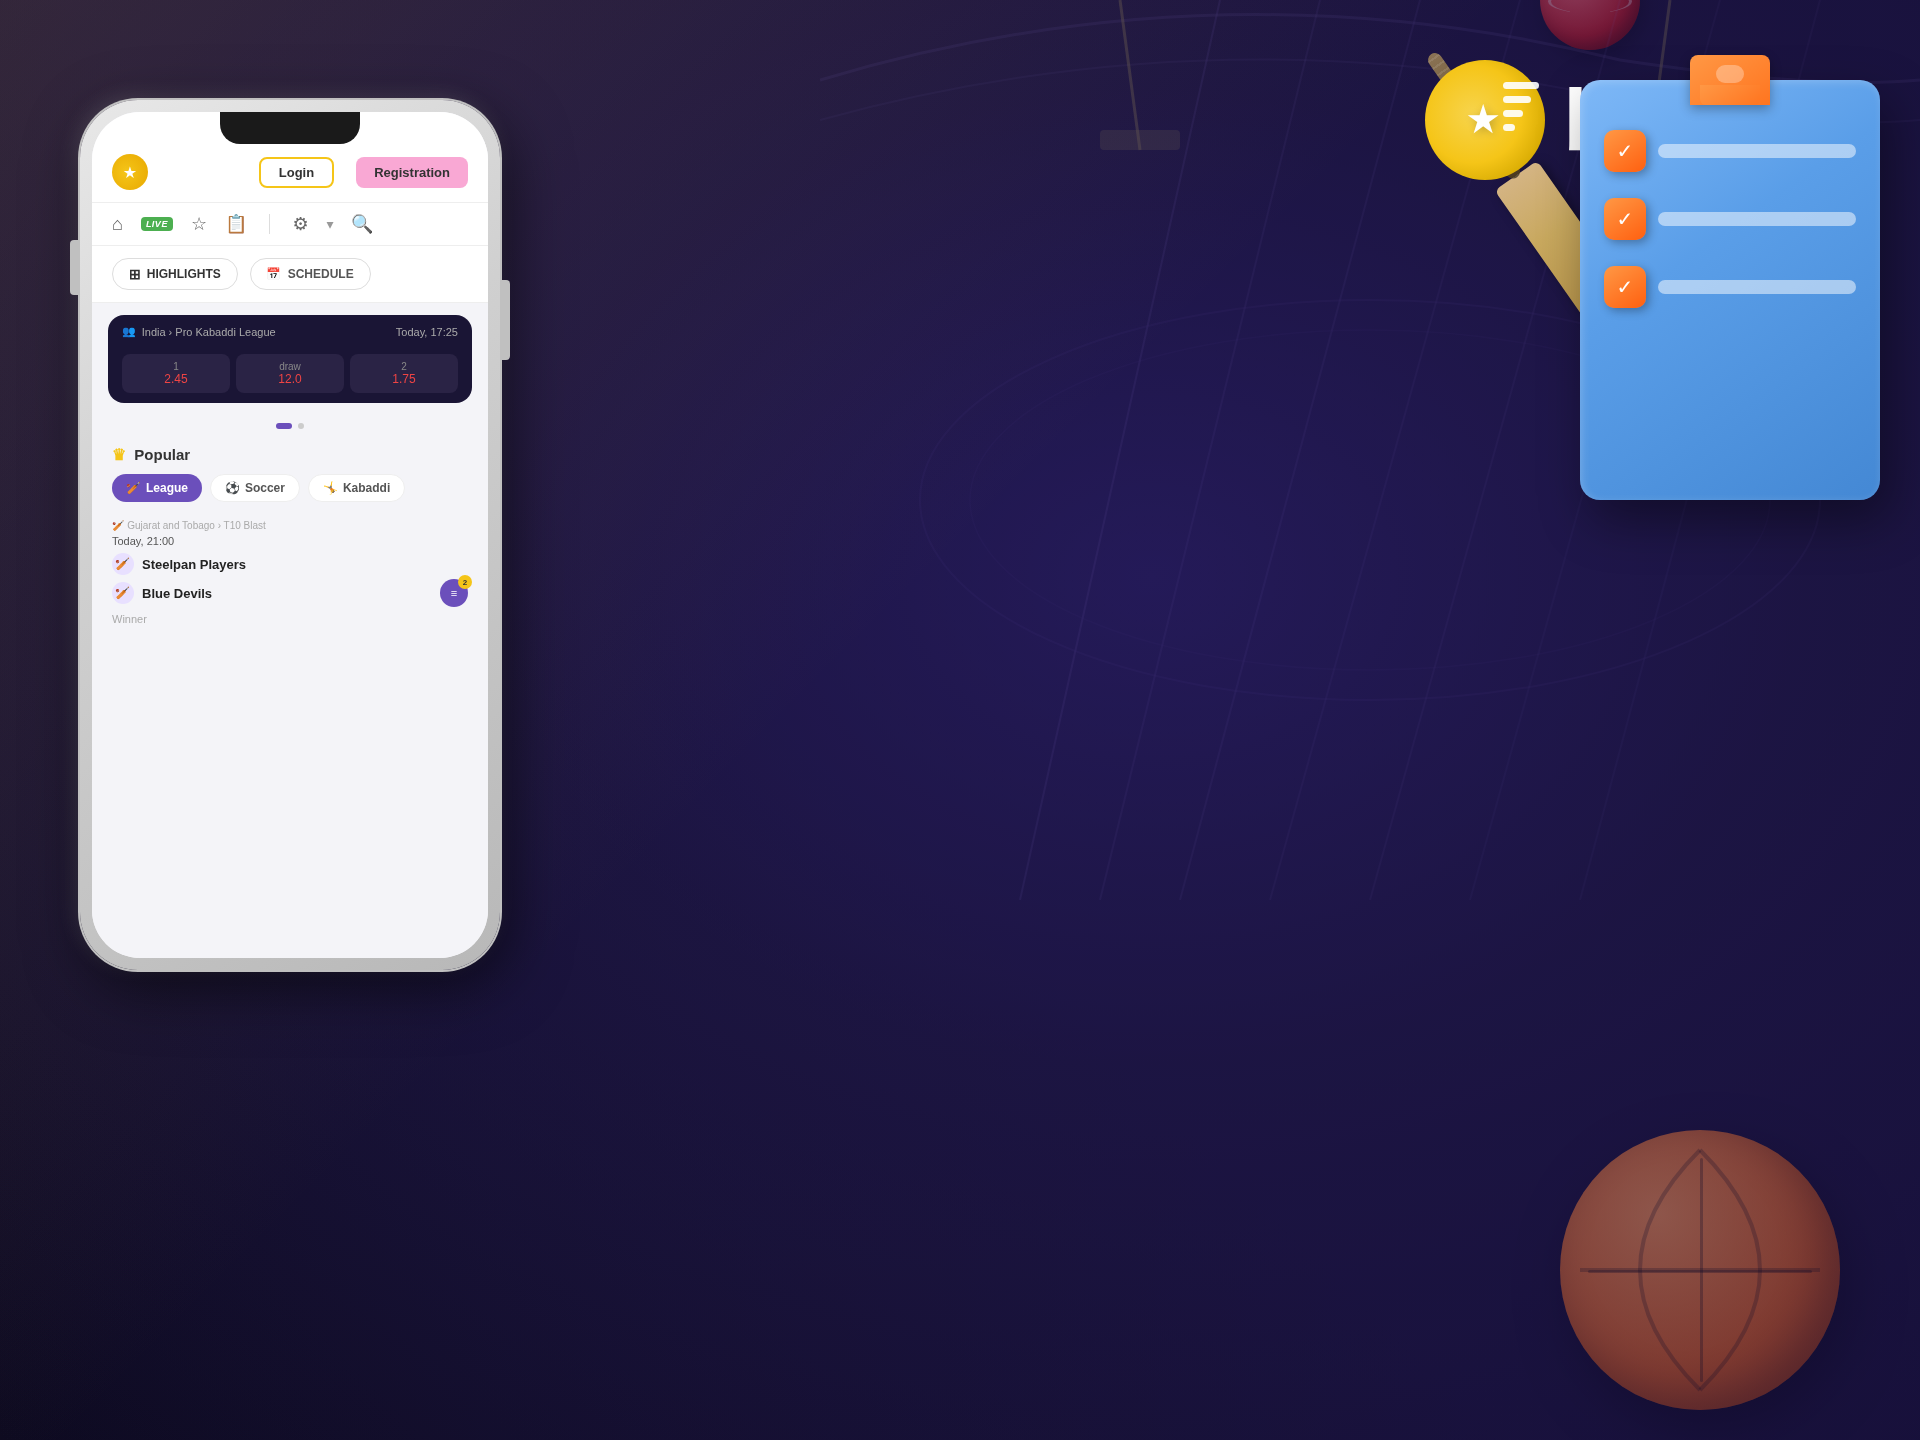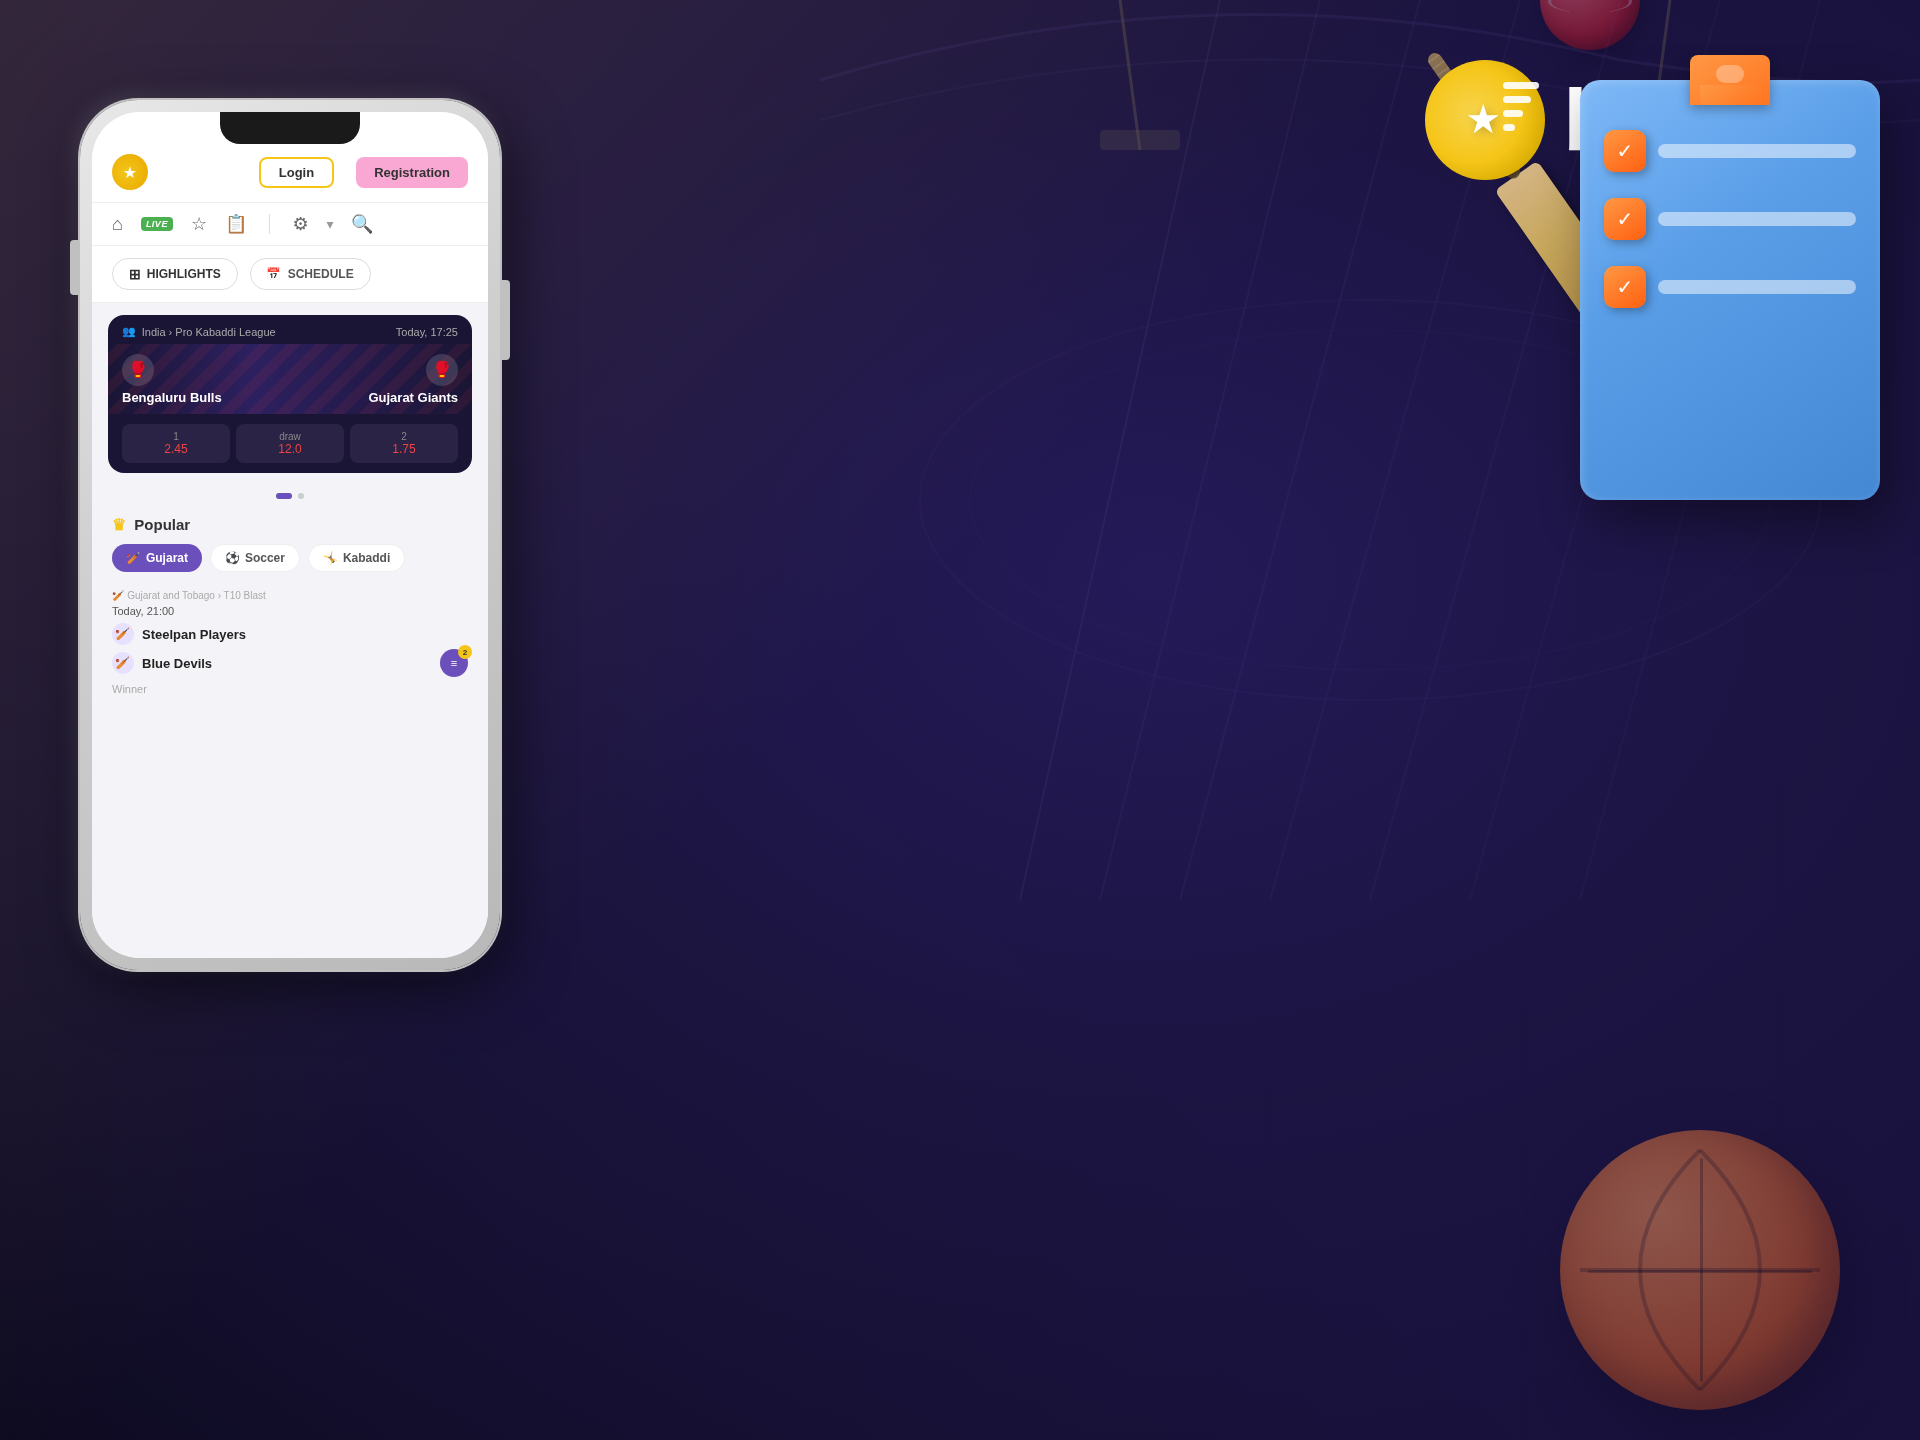--- a/index.html
+++ b/index.html
@@ -842,31 +842,20 @@
         </div>
 
         <div class="match-card">
           <div class="match-card-header">
             <div class="match-league">
               <span>👥</span>
               <span>India › Pro Kabaddi League</span>
             </div>
             <div class="match-time">Today, 17:25</div>
           </div>
-          <div class="match-card-body">
-            <div class="match-card-bg-lines"></div>
-            <div>
-              <div class="match-team-icon">🥊</div>
-              <div class="match-team">Bengaluru Bulls</div>
-            </div>
-            <div style="text-align:right;">
-              <div class="match-team-icon" style="margin-left:auto;">🥊</div>
-              <div class="match-team">Gujarat Giants</div>
-            </div>
-          </div>
           <div class="match-odds-row">
             <button class="odd-btn">
               <span class="odd-label">1</span>
               <span class="odd-value">2.45</span>
             </button>
             <button class="odd-btn">
               <span class="odd-label">draw</span>
               <span class="odd-value">12.0</span>
             </button>
             <button class="odd-btn">
@@ -882,21 +871,21 @@
         </div>
 
         <div class="popular-section">
           <div class="popular-title">
             <span class="crown-icon">♛</span>
             <span>Popular</span>
           </div>
           <div class="sport-tabs">
             <button class="sport-tab active">
               <span>🏏</span>
-              <span>Gujarat</span>
+              <span>League</span>
             </button>
             <button class="sport-tab inactive">
               <span>⚽</span>
               <span>Soccer</span>
             </button>
             <button class="sport-tab inactive">
               <span>🤸</span>
               <span>Kabaddi</span>
             </button>
           </div>

